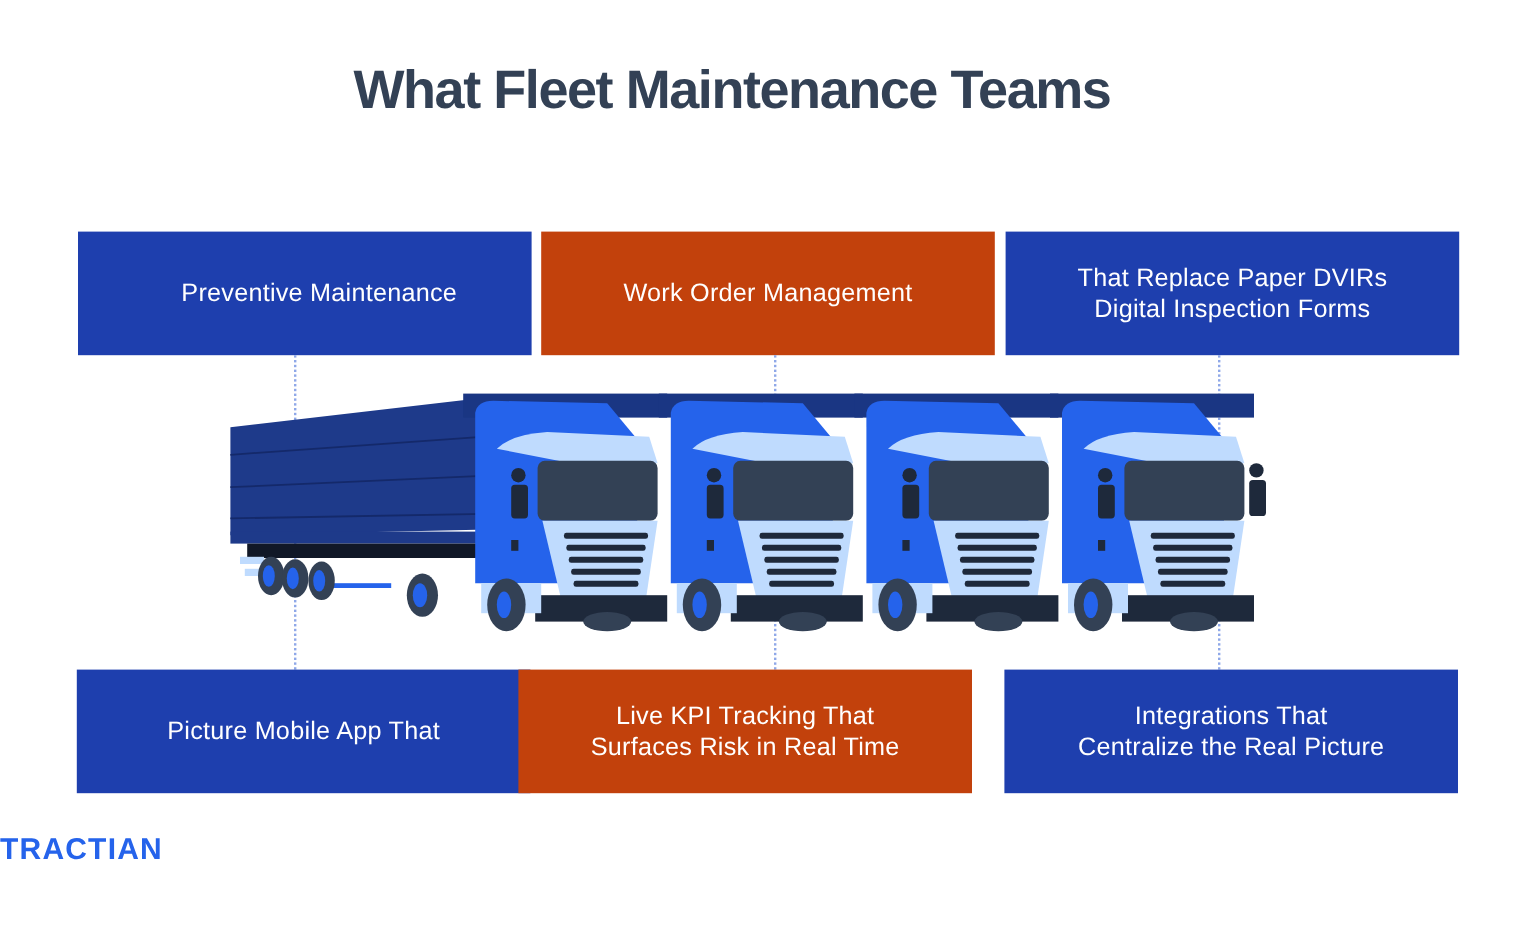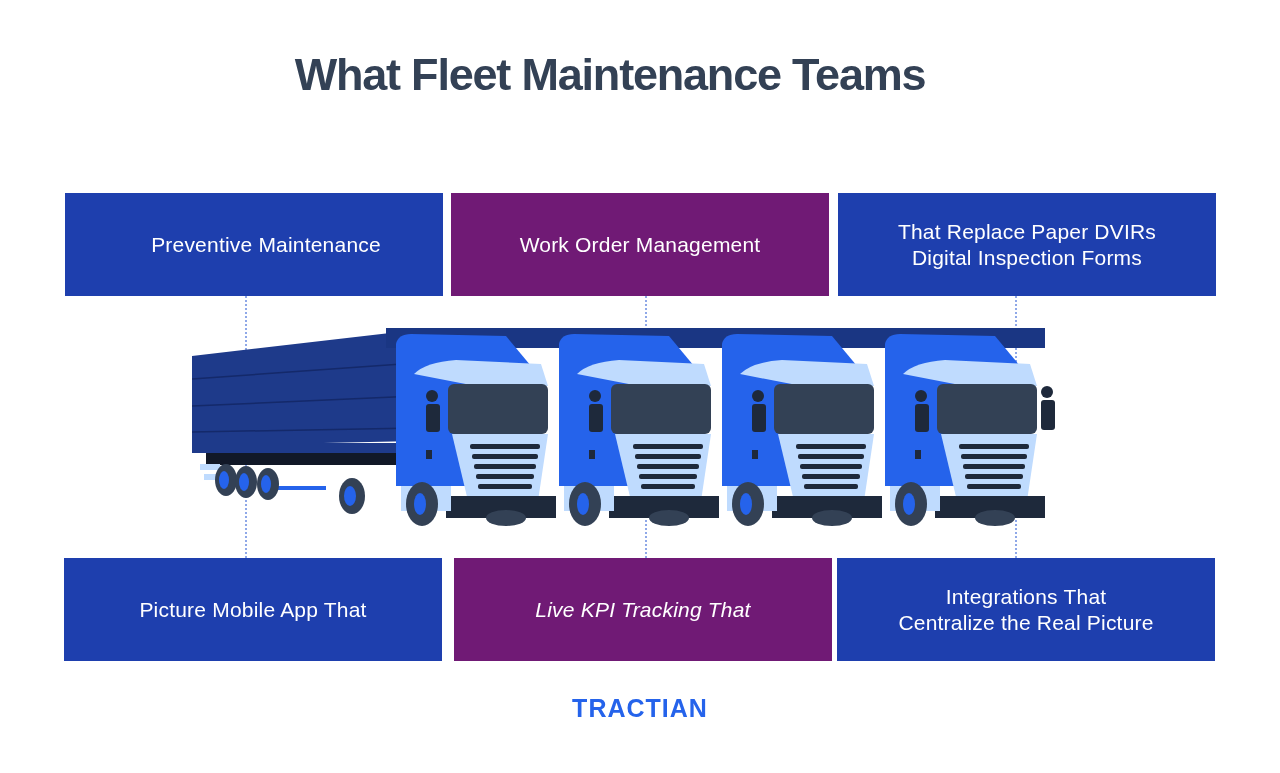--- a/index.html
+++ b/index.html
@@ -9,27 +9,27 @@
     position:absolute; left:0; top:46px; width:1220px; text-align:center;
     color:#334155; font-weight:700; font-size:45px; line-height:58px; letter-spacing:-1.2px;
   }
   .box {
     position:absolute; width:378px; height:103px;
     display:flex; align-items:center; justify-content:center; text-align:center;
     color:#ffffff; font-size:21px; line-height:26px; letter-spacing:0.2px;
   }
   .box span { display:block; }
   .dark { background:#1e3fae; }
-  .bright { background:#701a75; }
+  .bright { background:#c2410c; }
   .connector {
     position:absolute; width:0; border-left:2px dotted #8fa8e8;
   }
   .trucks { position:absolute; left:186px; top:326px; width:880px; height:205px; }
   .logo {
-    position:absolute; left:0; top:694px; width:1280px; text-align:center;
+    position:absolute; left:0; top:694px; width:1280px; text-align:left;
     color:#2563eb; font-weight:700; font-size:25px; letter-spacing:1px;
   }
 </style>
 </head>
 <body>
 
 <div class="title">
   <span style="display:block">What Fleet Maintenance Teams</span>
 </div>
 
@@ -107,23 +107,24 @@
 
   <circle cx="861" cy="66" r="6" fill="#1e293b"></circle>
   <rect x="855" y="74" width="14" height="30" rx="3" fill="#1e293b"></rect>
 </svg>
 
 <div class="box dark" style="left:64px; top:558px;">
   <div>
     <span>Picture Mobile App That</span>
   </div>
 </div>
-<div class="box bright" style="left:454px; top:558px;font-style:italic;">
+<div class="box bright" style="left:432px; top:558px;">
   <div>
     <span>Live KPI Tracking That</span>
+    <span>Surfaces Risk in Real Time</span>
   </div>
 </div>
 <div class="box dark" style="left:837px; top:558px;text-align:center;">
   <div>
     <span>Integrations That</span>
     <span>Centralize the Real Picture</span>
   </div>
 </div>
 
 <div class="logo">TRACTIAN</div>

